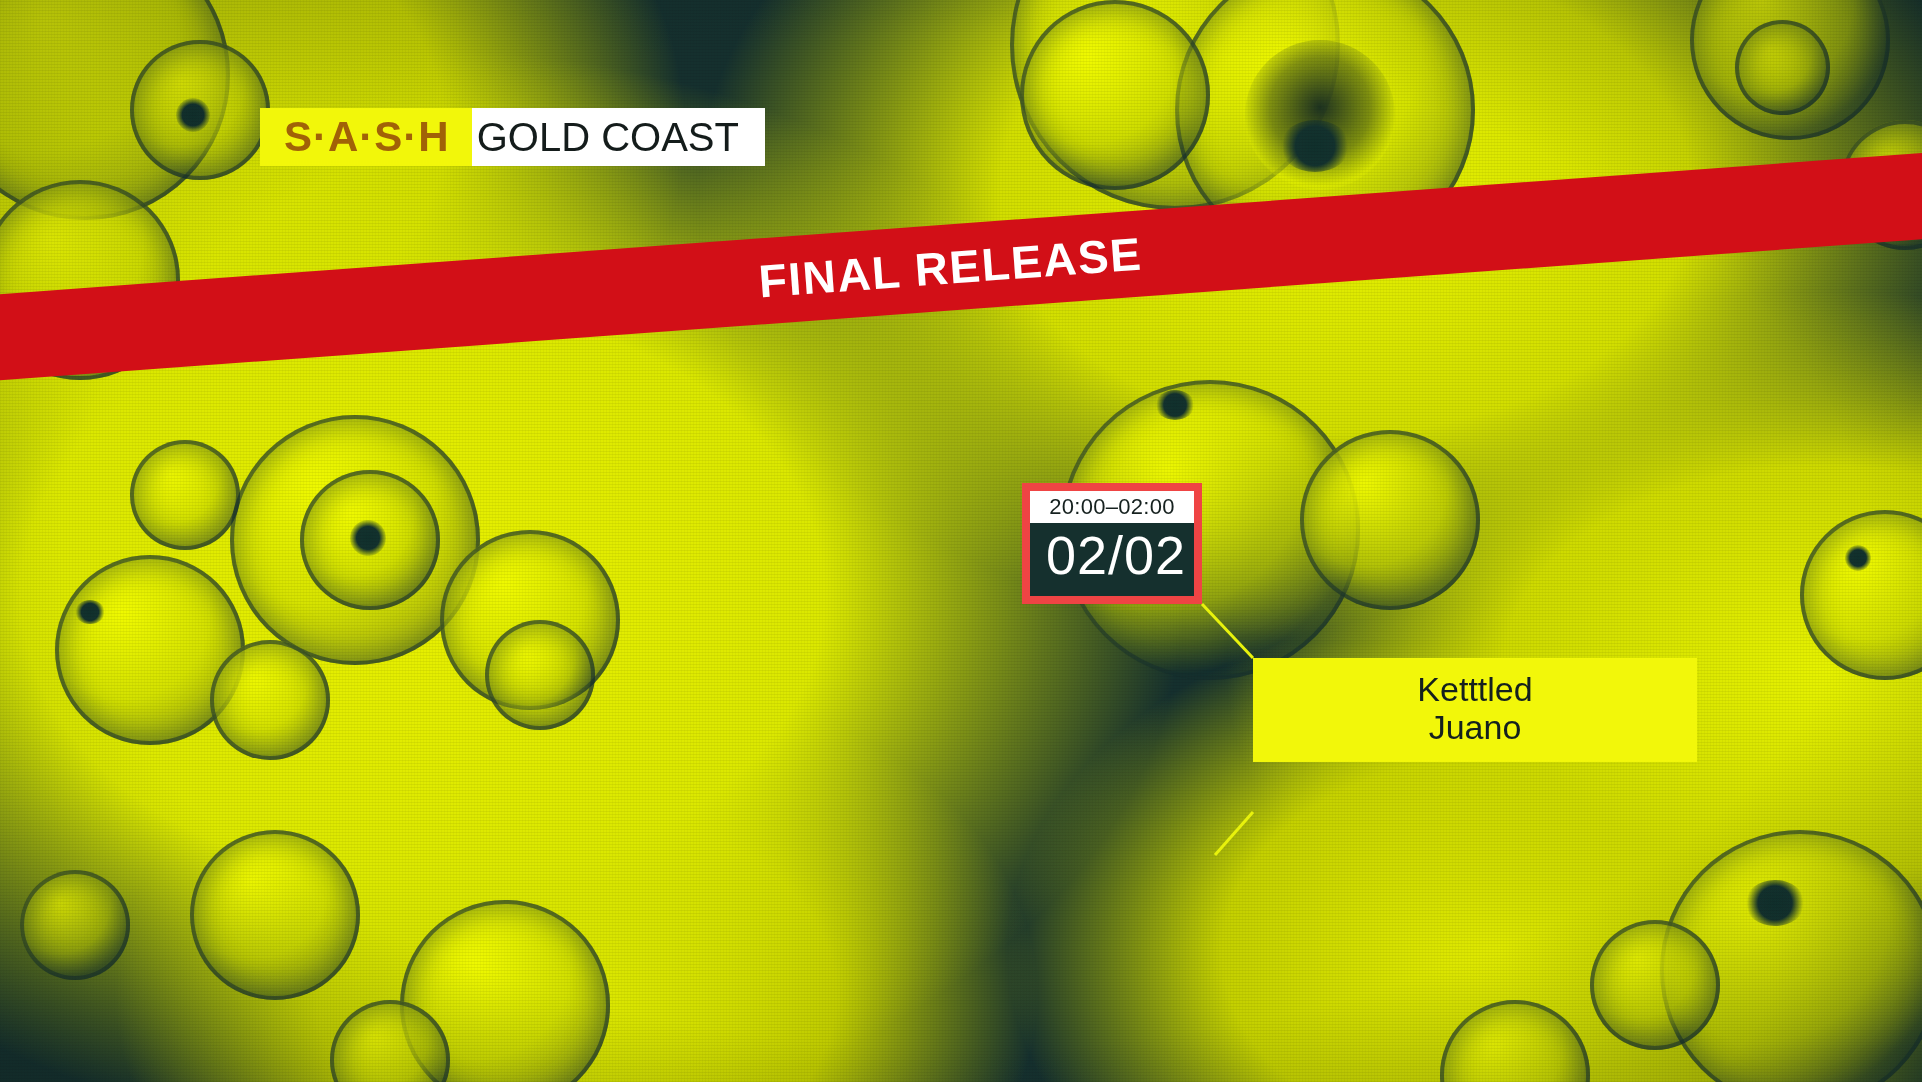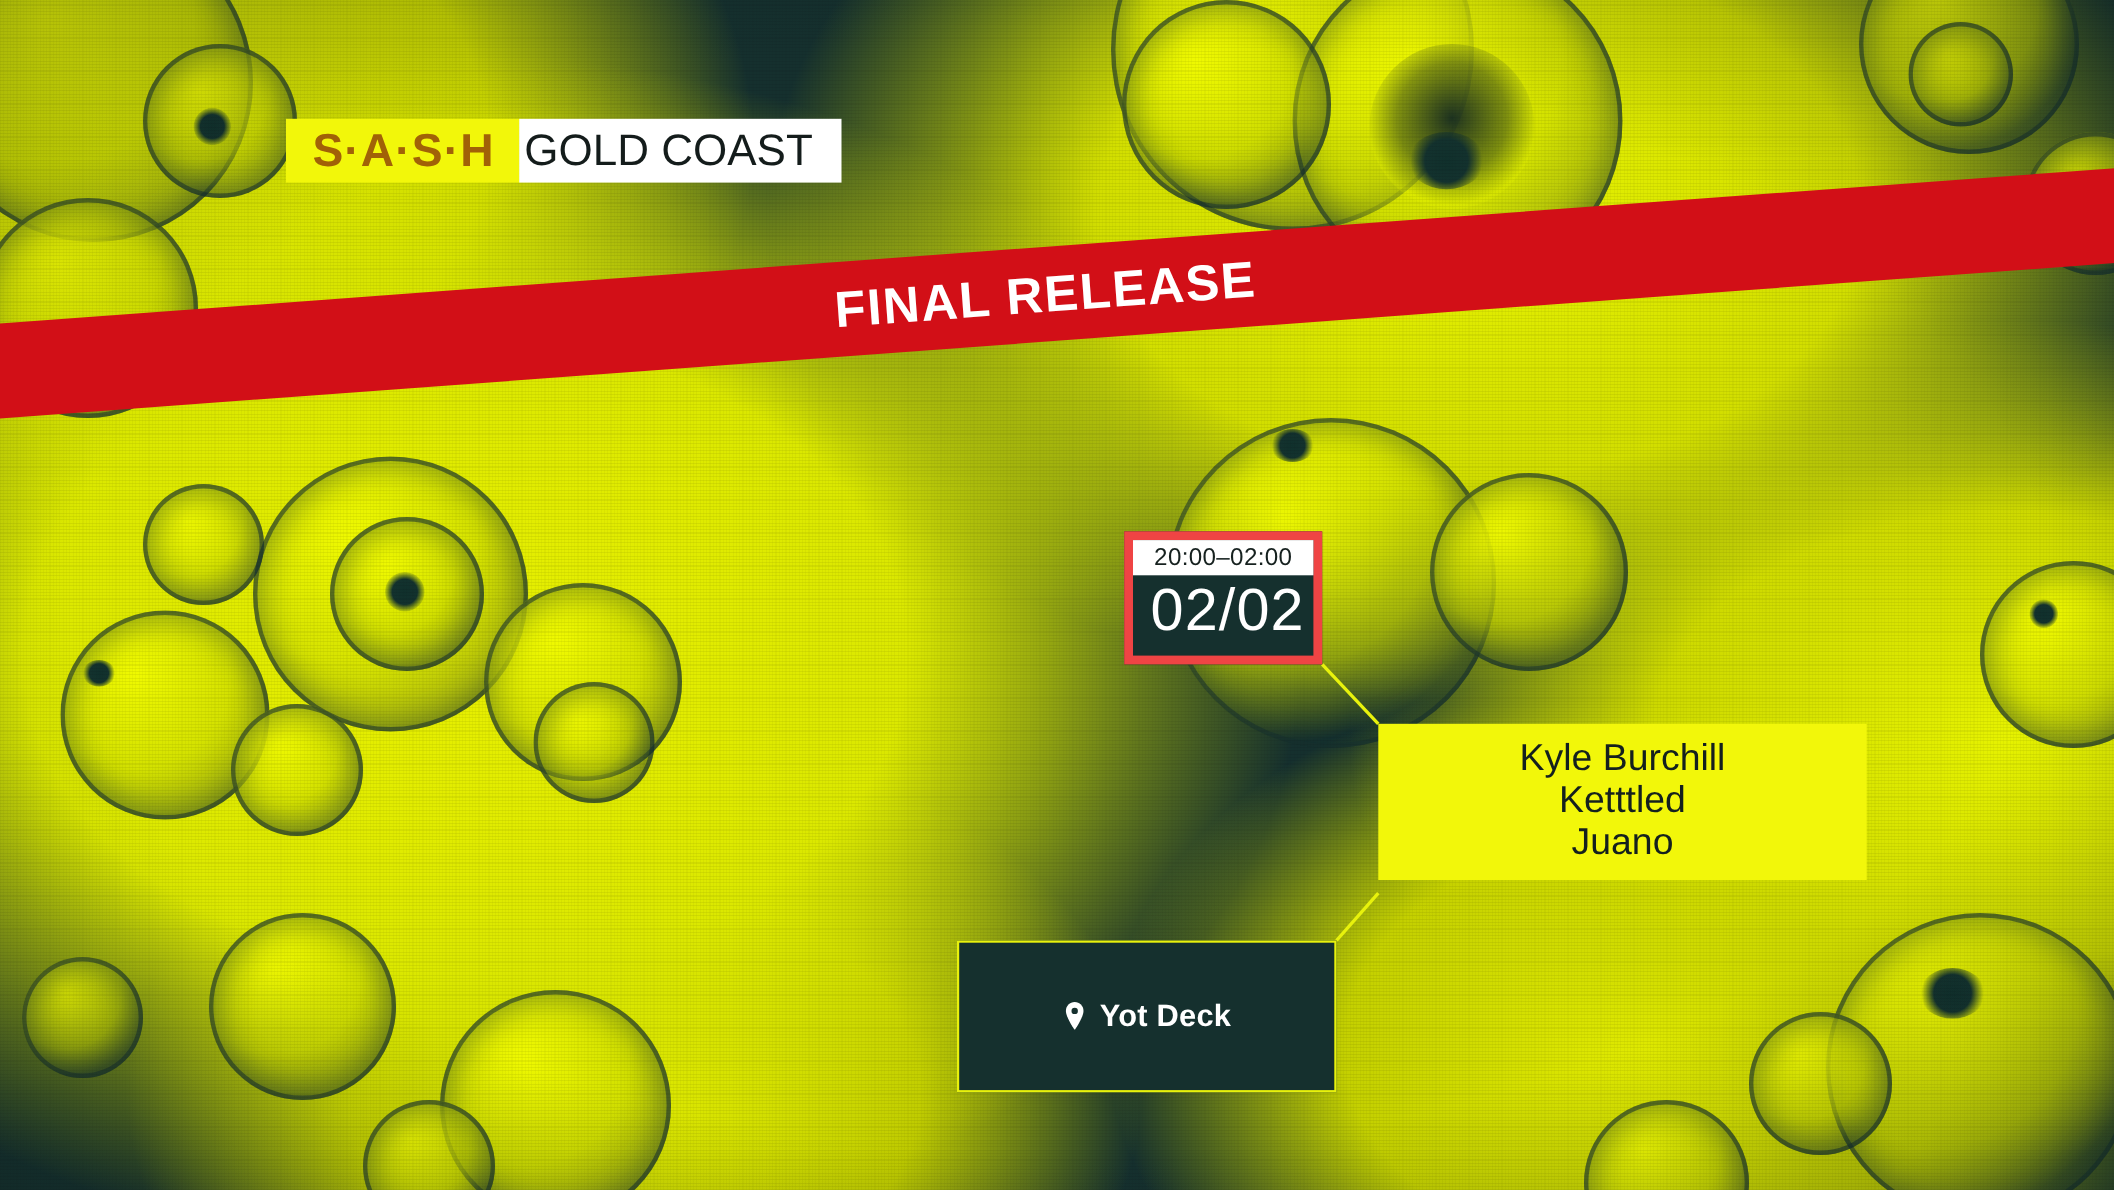--- a/index.html
+++ b/index.html
@@ -258,28 +258,18 @@
     <polyline points="1202,604 1253,658" fill="none" stroke="#E8F20C" stroke-width="3"></polyline>
     <polyline points="1253,812 1215,855" fill="none" stroke="#E8F20C" stroke-width="3"></polyline>
   </svg>
 
   <div id="date-box">
     <div id="date-time-strip">20:00–02:00</div>
     <div id="date-day">02/02</div>
   </div>
 
   <div id="lineup-box">
-    <div class="lineup-support">Kyle Burchill</div>
     <div class="lineup-support">Ketttled</div>
     <div class="lineup-support">Juano</div>
   </div>
 
-  <div id="venue-box">
-    <span id="venue-pin-icon">
-      <svg width="22" height="28" viewBox="0 0 22 28" aria-hidden="true">
-        <path d="M11 1C6.58 1 3 4.58 3 9c0 5.6 7.2 16.2 7.51 16.64a.6.6 0 0 0 .98 0C11.8 25.2 19 14.6 19 9c0-4.42-3.58-8-8-8z" fill="#ffffff"></path>
-        <circle cx="11" cy="9" r="2.9" fill="#15302e"></circle>
-      </svg>
-    </span>
-    <span id="venue-label">Yot Deck</span>
-  </div>
 
 </div>
 
 </body></html>

